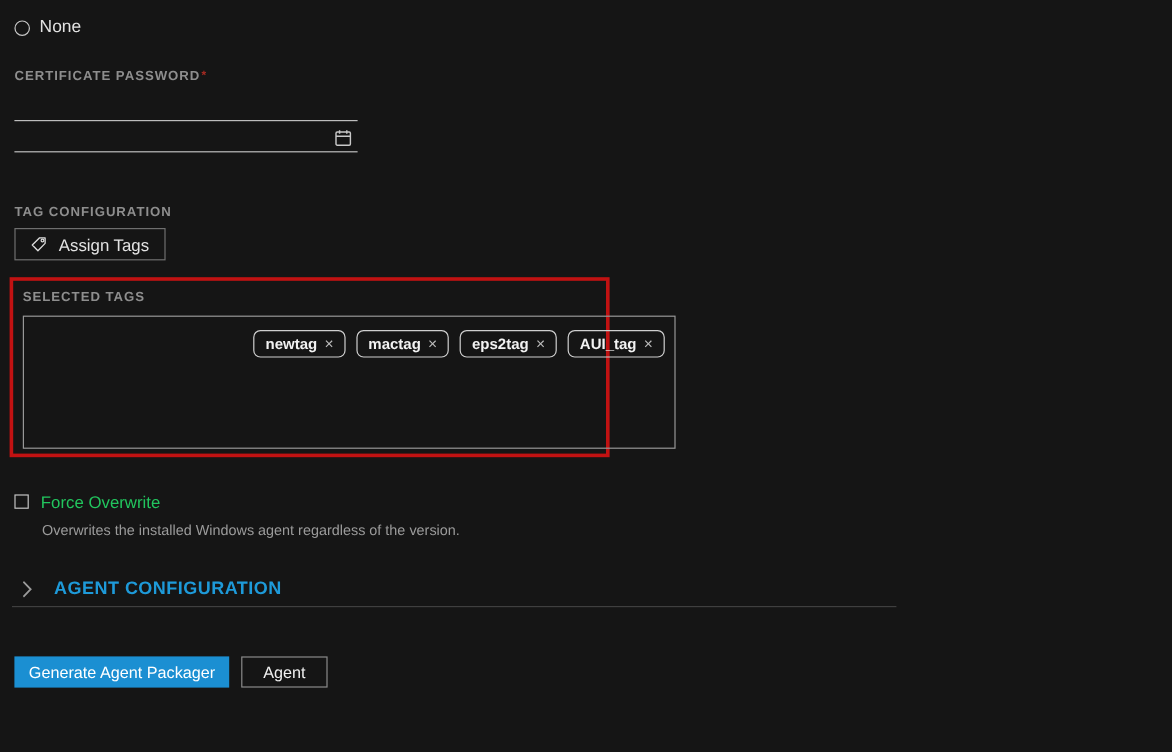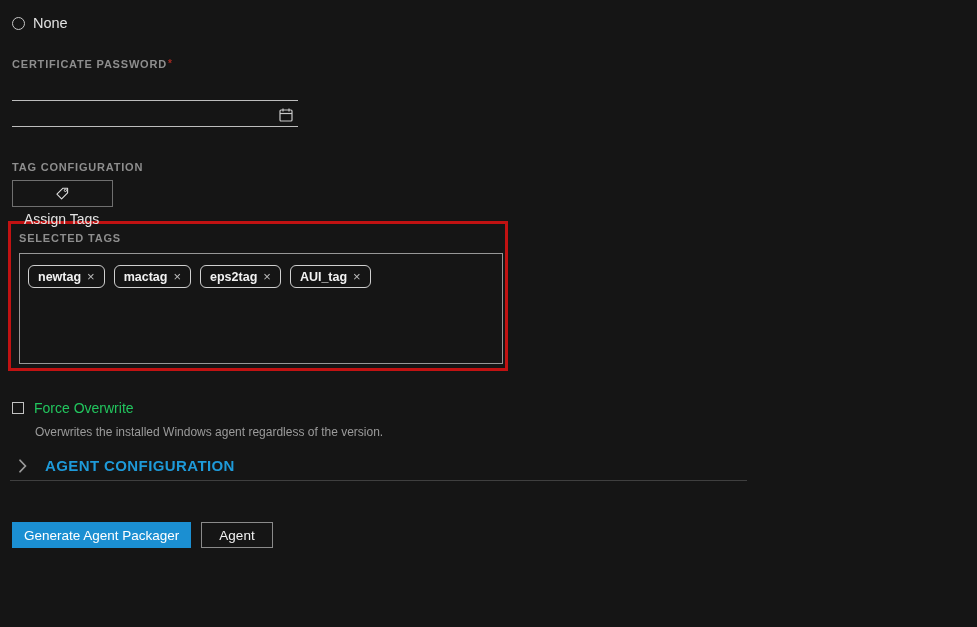--- a/index.html
+++ b/index.html
@@ -34,63 +34,63 @@
     color:#e5e5e5; font-size:14px; height:31px; outline:none; position:relative;
     font-family:"Liberation Sans", sans-serif;
   }
   .input-wrap { position:relative; width:286px; }
   .cal-btn { position:absolute; right:4px; bottom:4px; width:16px; height:16px; cursor:pointer; }
 
   .label-certpass { margin-top:27px; }
   .label-autouninstall { margin-top:26px; }
   .input-auto { height:26px; }
 
-  .label-tagconfig { margin-top:34px; }
+  .label-tagconfig { margin-top:44px; }
   .assign-btn {
-    margin-top:7px; display:inline-flex; align-items:center; gap:9px;
+    margin-top:7px; display:inline-flex; gap:9px;
     background:transparent; border:1px solid #6f6f6f; color:#e3e3e3;
     font-size:14px; padding:5px 13px 5px 11px; height:27px; cursor:pointer;
     font-family:"Liberation Sans", sans-serif;
-    flex-direction:column;
   }
 
   
   .highlight-box {
     margin-top:14px; margin-left:-4px;
     width:500px; height:150px;
     border:3px solid #c11212;
     padding:8px 6px 6px 6px;
   }
   .tags-box {
     margin-top:9px; margin-left:2px;
-    width:484px; height:111px;
+    width:544px; height:111px;
     border:1px solid #979797;
     padding:11px 8px;
     display:flex; align-items:flex-start; gap:9px; flex-wrap:wrap;
     align-content:flex-start;
+    justify-content:flex-end;
   }
   .chip {
     display:inline-flex; align-items:center; gap:6px;
     border:1px solid #cfcfcf; border-radius:6px;
     padding:3px 9px; font-size:12.5px; font-weight:bold; color:#f2f2f2;
     height:23px;
   }
   .chip .x { color:#bdbdbd; font-weight:normal; font-size:13px; cursor:pointer; line-height:1; }
 
   
   .force-row { margin-top:29px; display:flex; align-items:center; gap:10px; }
   .checkbox {
     width:12px; height:12px; border:1px solid #c2c2c2; background:transparent;
     display:inline-block; flex:0 0 auto; cursor:pointer;
   }
   .force-label { font-size:14px; color:#22c55e; }
   .force-desc { margin-top:9px; margin-left:23px; font-size:12px; color:#9b9b9b; }
 
   
-  .agent-row { margin-top:18px; margin-left:5px; display:flex; align-items:center; gap:17px; cursor:pointer; }
+  .agent-row { margin-top:33px; margin-left:5px; display:flex; align-items:center; gap:17px; cursor:pointer; }
   .chev { color:#9a9a9a; font-size:16px; line-height:1; transform:scaleY(1.25); display:inline-block; }
   .agent-title { color:#1e9ad9; font-size:15px; font-weight:bold; letter-spacing:.4px; text-transform:uppercase; }
 
   .divider { margin-top:6px; margin-left:-2px; width:737px; border-top:1px solid #3f3f3f; height:0; }
 
   
   .footer { margin-top:41px; display:flex; align-items:center; gap:10px; }
   .btn-primary {
     background:#1b8fd2; color:#fff; border:none; font-size:13.5px;
     padding:6px 12px; height:26px; cursor:pointer; font-family:"Liberation Sans", sans-serif;

